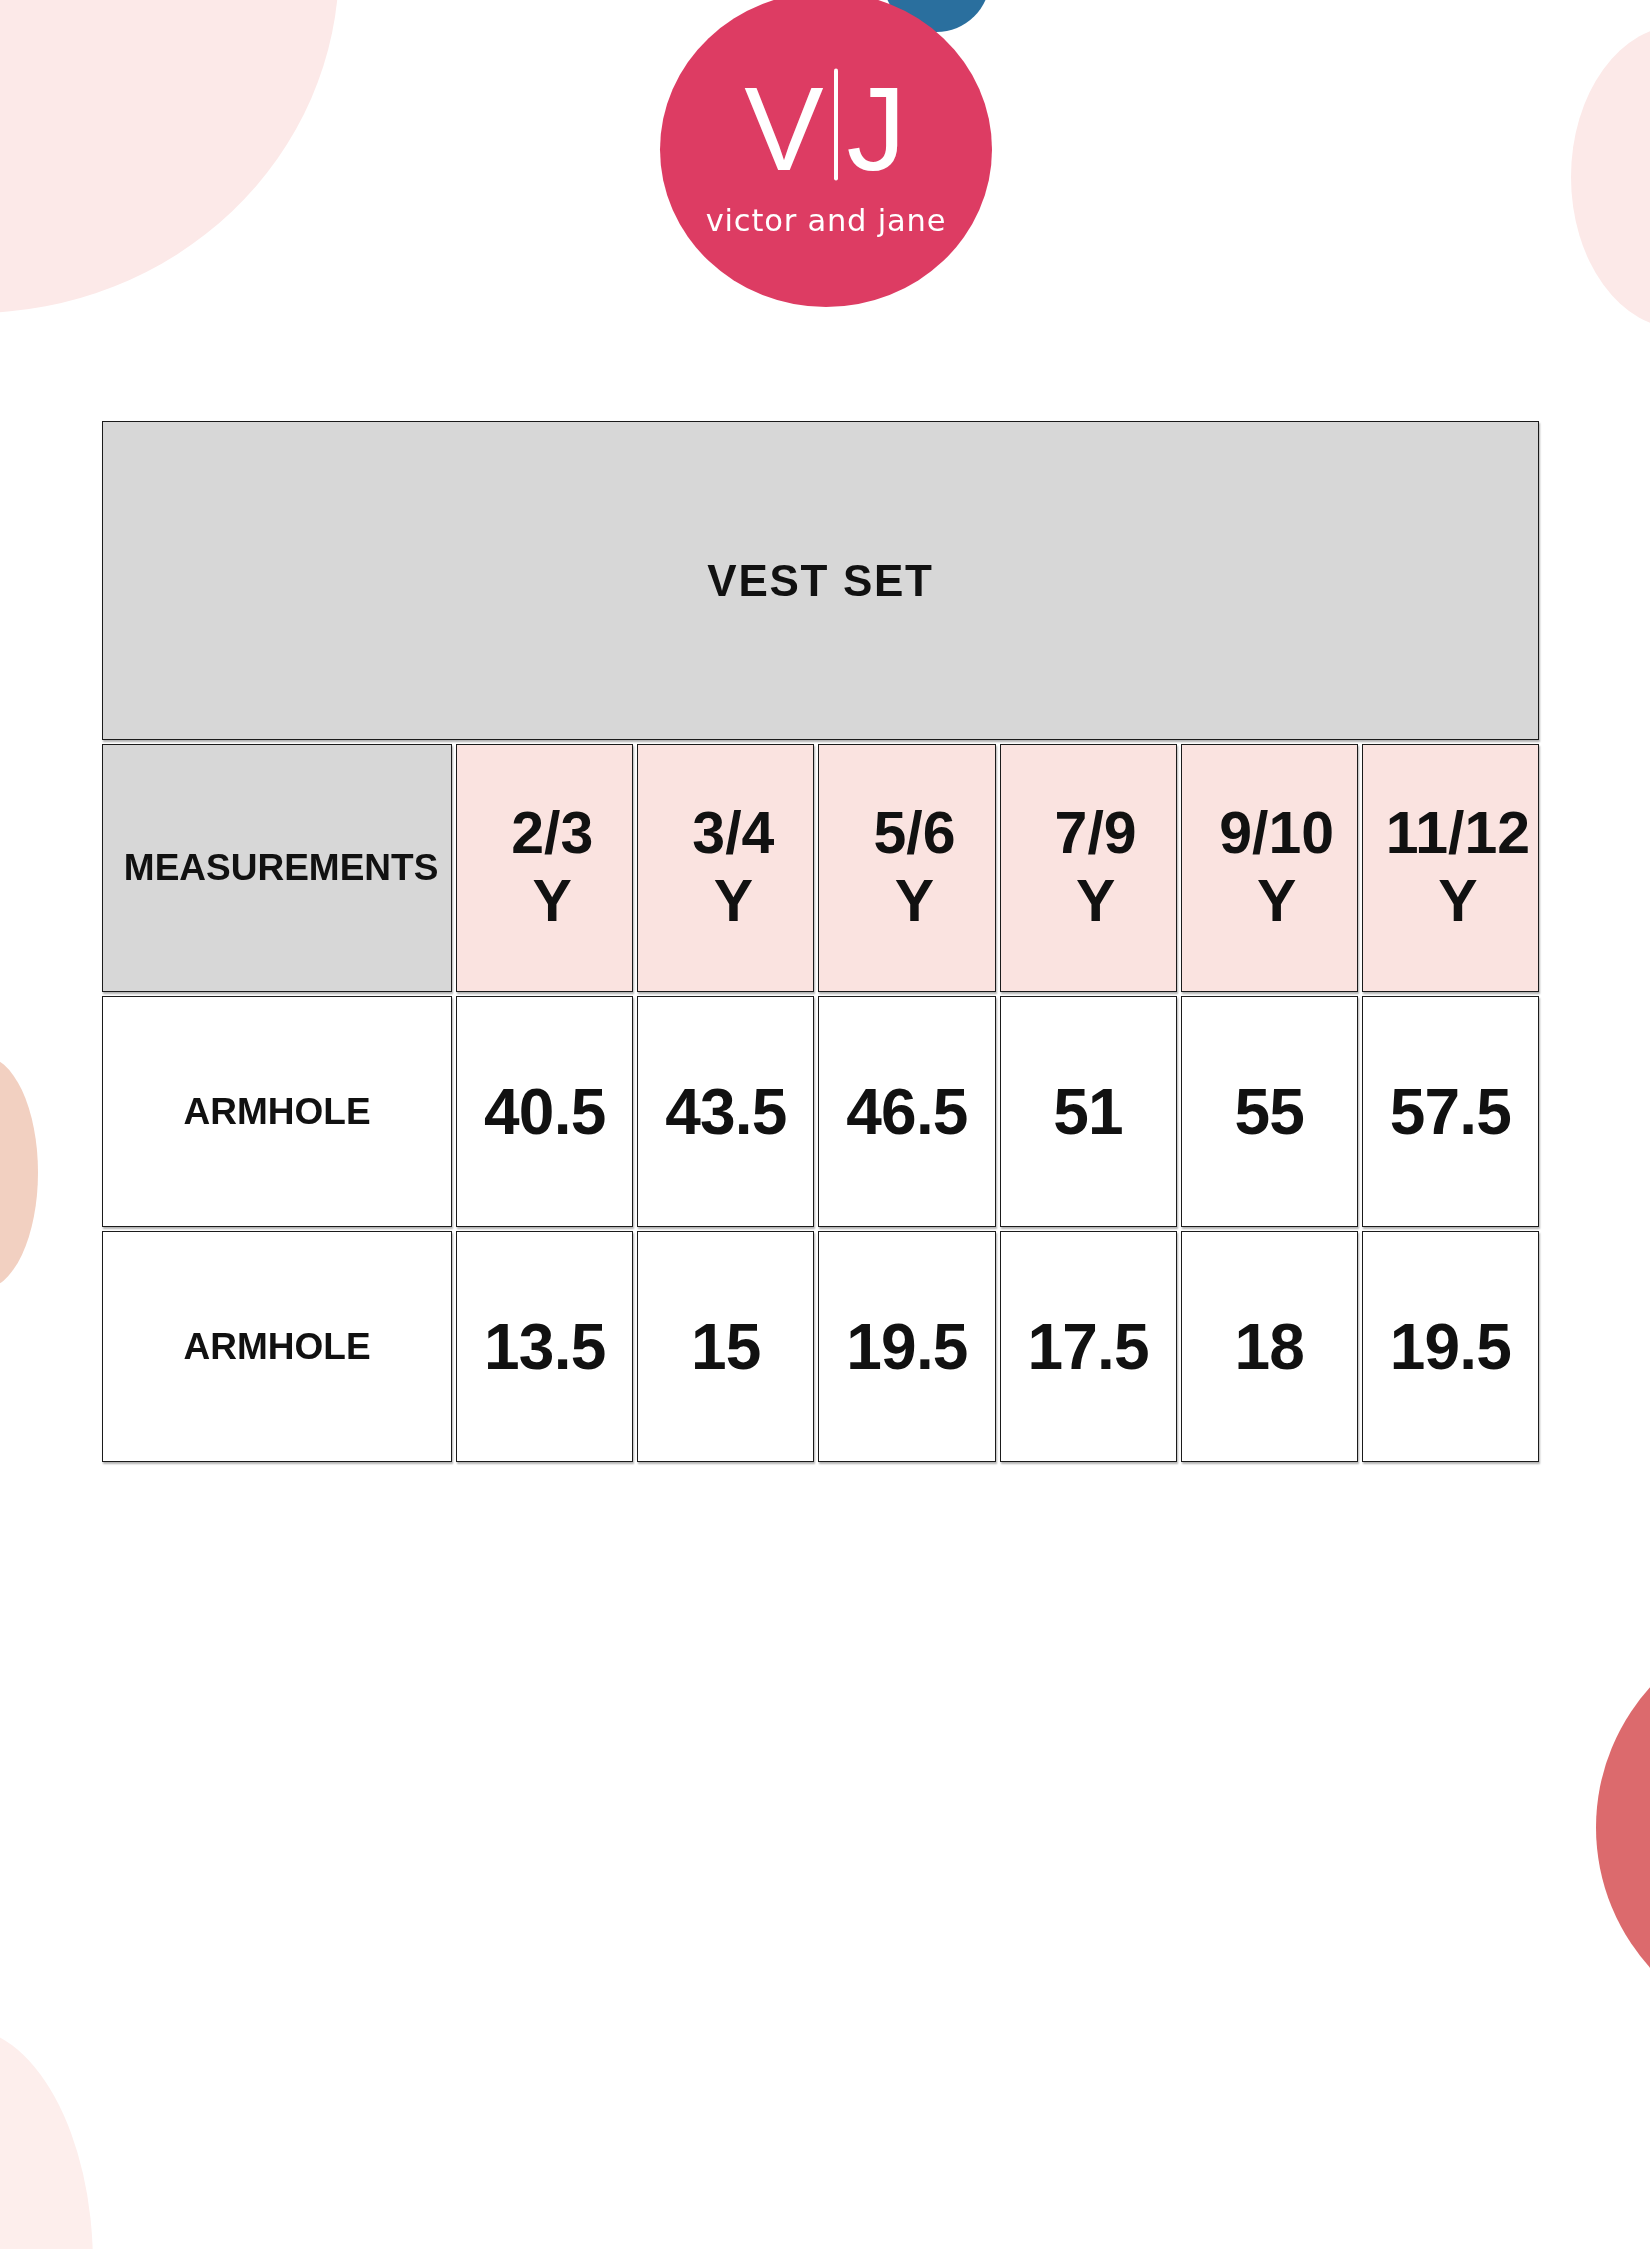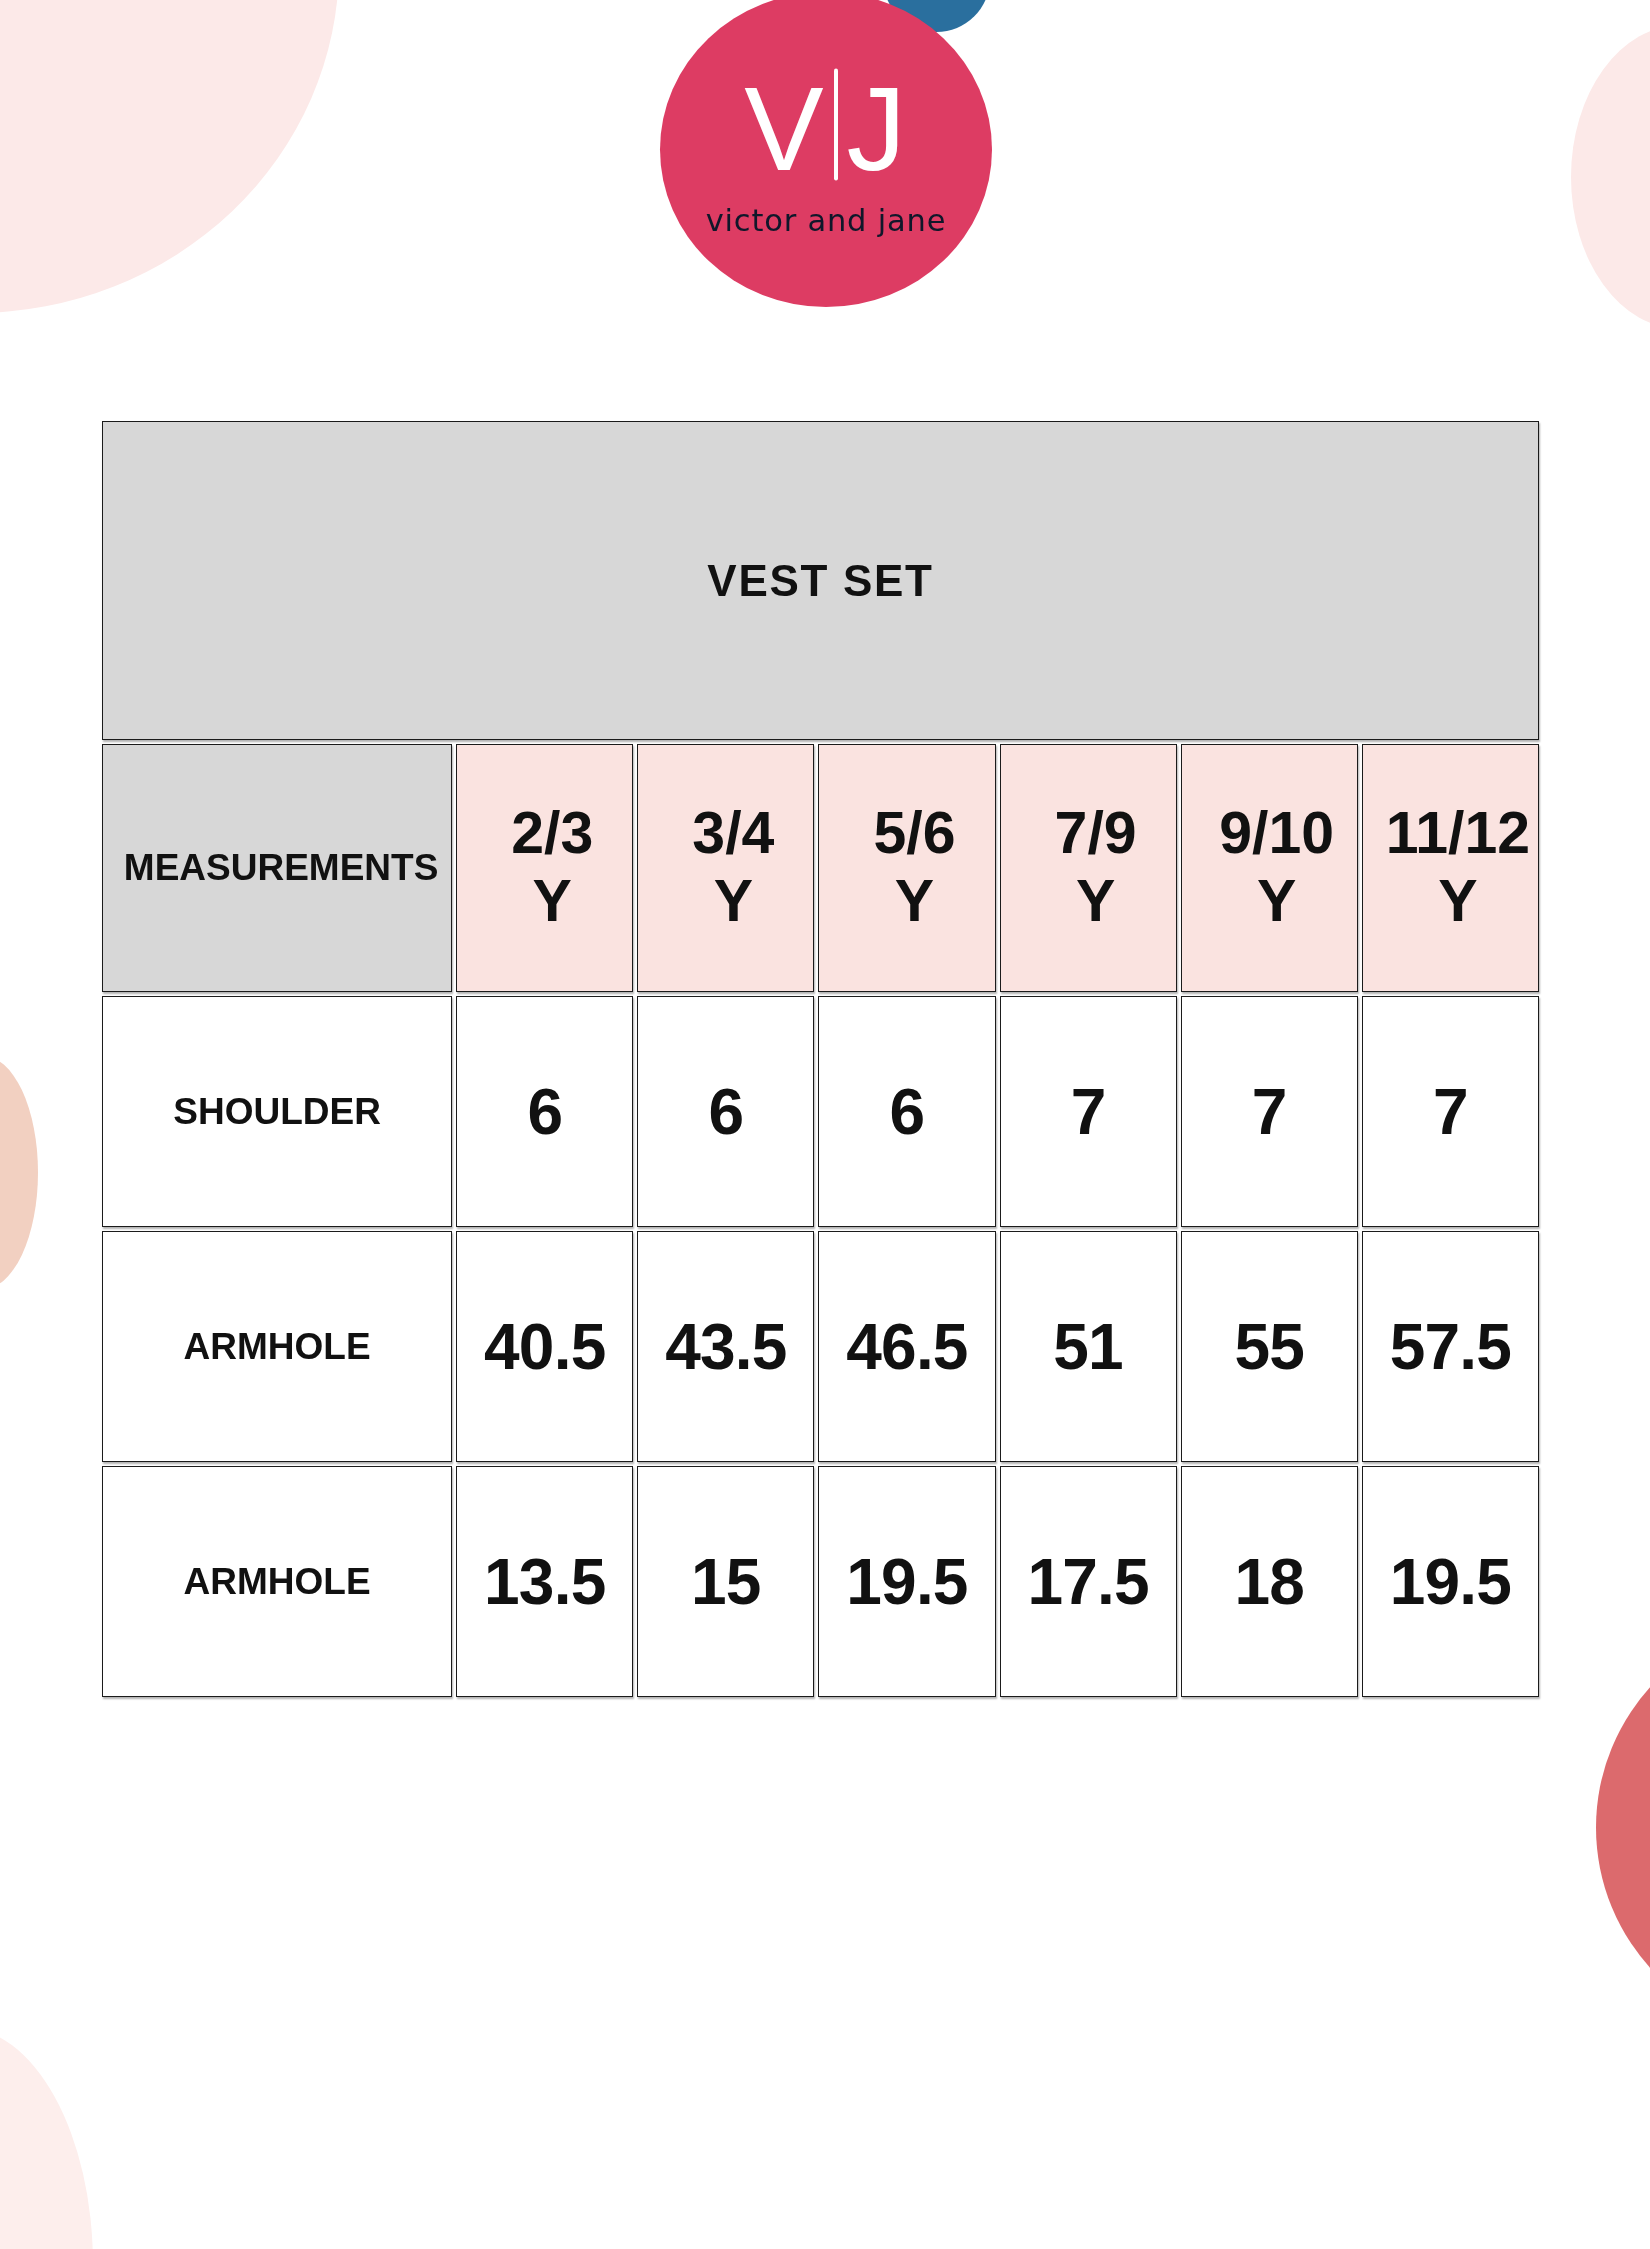--- a/index.html
+++ b/index.html
@@ -44,21 +44,21 @@
   .monogram{
     display:flex;align-items:center;justify-content:center;
     color:#fff;font-size:119px;line-height:1;font-weight:400;
     letter-spacing:1.7px;
   }
   .monogram .bar{
     display:inline-block;width:4.2px;height:112px;background:#fff;
     border-radius:2.5px;margin:0 8.5px;transform:translateY(-3.4px);
   }
   .tagline{
-    margin-top:15.3px;color:#0f172a;font-size:30.5px;font-weight:400;
+    margin-top:15.3px;color:#ffffff;font-size:30.5px;font-weight:400;
     font-family:"DejaVu Sans",sans-serif;letter-spacing:0.8px;
   }
   
   .table-wrap{position:absolute;left:98px;top:417px;width:1445px;z-index:1;}
   table.size-table{
     border-collapse:separate;border-spacing:4.2px;
     width:100%;table-layout:fixed;
   }
   .size-table td{
     border:1.7px solid var(--border-black,#1b1b1b);
@@ -137,29 +137,20 @@
         <td class="pink cell-size">
           <span>9/10</span><br>
           <span>Y</span>
         </td>
         <td class="pink cell-size">
           <span>11/12</span><br>
           <span>Y</span>
         </td>
       </tr>
       <tr class="r-data">
-        <td class="cell-label">SHOULDER</td>
-        <td class="cell-value">6</td>
-        <td class="cell-value">6</td>
-        <td class="cell-value">6</td>
-        <td class="cell-value">7</td>
-        <td class="cell-value">7</td>
-        <td class="cell-value">7</td>
-      </tr>
-      <tr class="r-data">
         <td class="cell-label">ARMHOLE</td>
         <td class="cell-value">40.5</td>
         <td class="cell-value">43.5</td>
         <td class="cell-value">46.5</td>
         <td class="cell-value">51</td>
         <td class="cell-value">55</td>
         <td class="cell-value">57.5</td>
       </tr>
       <tr class="r-data">
         <td class="cell-label">ARMHOLE</td>

